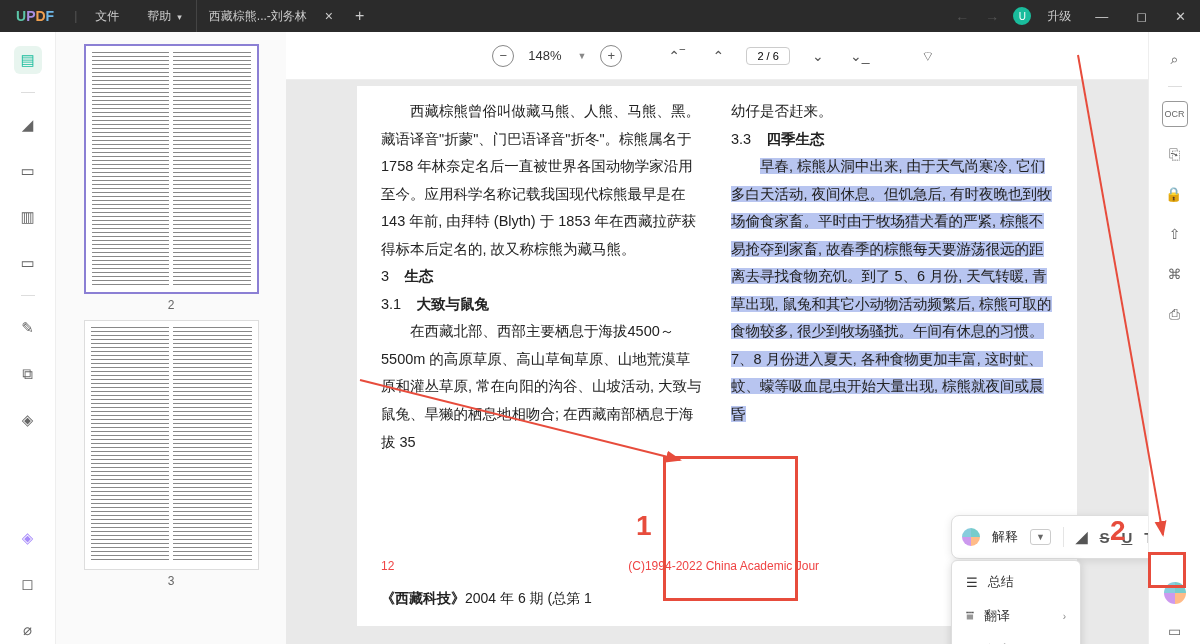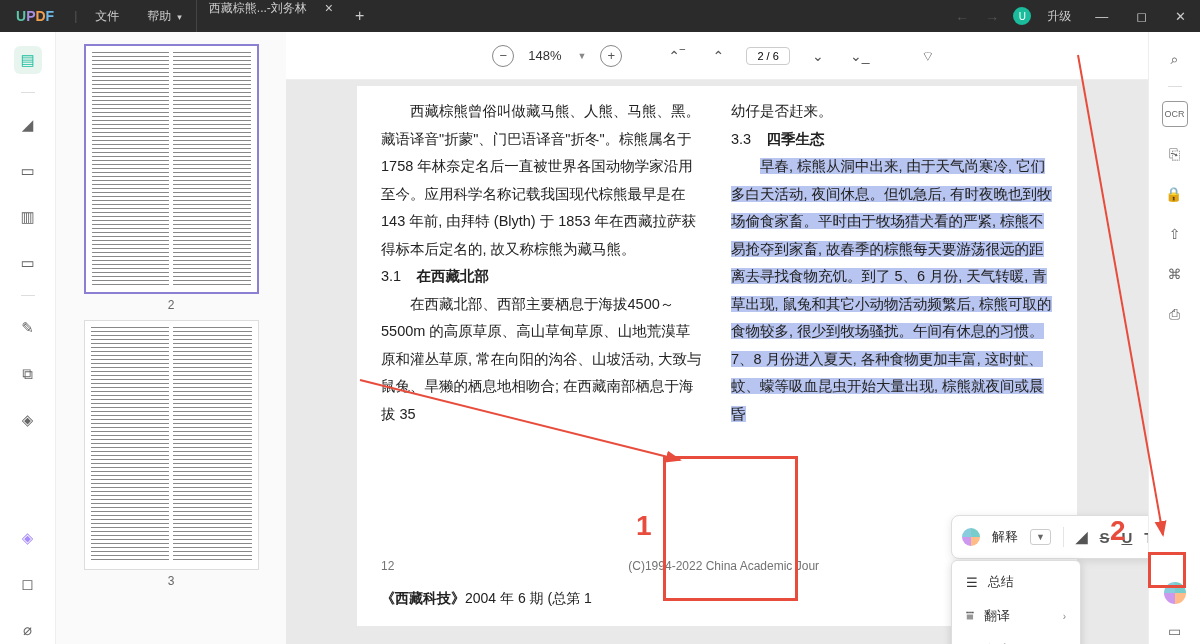--- a/index.html
+++ b/index.html
@@ -5,21 +5,21 @@
 * { margin: 0; padding: 0; box-sizing: border-box; font-family: "Microsoft YaHei", sans-serif; }
 body { width: 1200px; height: 644px; background: #f5f5f5; overflow: hidden; position: relative; }
 
 
 .titlebar { height: 32px; background: #2b2b2b; display: flex; align-items: center; color: #ccc; font-size: 12px; }
 .logo { padding: 0 16px; font-weight: bold; font-size: 14px; }
 .logo .u { color: #5bc5a8; } .logo .p { color: #a98fe0; } .logo .d { color: #f0a050; } .logo .f { color: #6fb8e8; }
 .sep { color: #555; margin: 0 4px; }
 .menu-item { padding: 0 14px; cursor: pointer; }
 .menu-item.dd::after { content: "▾"; margin-left: 6px; font-size: 9px; }
-.tab { display: flex; height: 32px; padding: 0 12px; border-left: 1px solid #444; }
+.tab { display: flex; align-items: center; height: 32px; padding: 0 12px; border-left: 1px solid #444; }
 .tab-close { margin-left: 18px; font-size: 14px; cursor: pointer; }
 .tab-add { margin-left: 10px; font-size: 16px; cursor: pointer; }
 .title-spacer { flex: 1; }
 .hist-btn { padding: 0 8px; color: #555; font-size: 14px; }
 .avatar { width: 18px; height: 18px; background: #1abc9c; border-radius: 50%; display: flex; align-items: center; justify-content: center; font-size: 10px; color: #fff; margin-left: 6px; }
 .upgrade { margin-left: 16px; margin-right: 10px; }
 .win-btn { padding: 0 14px; font-size: 13px; cursor: pointer; }
 
 
 .main { display: flex; height: 612px; }
@@ -48,21 +48,21 @@
 .zoom-dd { font-size: 9px; color: #888; margin-left: 2px; }
 .page-box { border: 1px solid #ccc; border-radius: 4px; padding: 2px 10px; font-size: 11px; }
 
 
 .doc { flex: 1; background: #e9e9e9; position: relative; overflow: hidden; }
 .page { background: #fff; margin: 6px auto 0; width: 720px; height: 540px; padding: 12px 24px; display: flex; gap: 28px; font-size: 14.5px; line-height: 1.9; color: #222; font-family: "SimSun", serif; position: relative; }
 .col { flex: 1; }
 .indent { text-indent: 2em; }
 .sec-title { font-weight: bold; display: inline-block; margin-left: 0.5em; }
 .hl { background: #b8c5f0; }
-.footer-line { position: absolute; bottom: 48px; left: 24px; right: 24px; font-size: 12px; color: #737373; display: flex; justify-content: flex-start; }
+.footer-line { position: absolute; bottom: 48px; left: 24px; right: 24px; font-size: 12px; color: #ef4444; display: flex; justify-content: flex-start; }
 .footer-line .c { text-align: center; flex: 1; }
 .jtitle { position: absolute; bottom: 14px; left: 24px; right: 24px; font-size: 14px; display: flex; justify-content: space-between; font-family: "SimSun"; }
 .jtitle b { font-weight: bold; }
 
 
 .ai-bar { position: absolute; top: 435px; left: 665px; width: 440px; height: 44px; background: #fff; border: 1px solid #ddd; border-radius: 8px; display: flex; align-items: center; padding: 0 10px; gap: 12px; box-shadow: 0 2px 8px rgba(0,0,0,0.1); z-index: 10; }
 .ai-logo { width: 18px; height: 18px; border-radius: 50%; background: conic-gradient(#7cc 0 90deg,#fb8 90deg 180deg,#c9e 180deg 270deg,#8cd 270deg 360deg); }
 .ai-label { font-size: 13px; color: #333; }
 .ai-dd { font-size: 9px; color: #666; border: 1px solid #ccc; padding: 2px 5px; border-radius: 3px; }
 .ai-sep { width: 1px; height: 20px; background: #e5e5e5; }
@@ -162,21 +162,22 @@
       <div class="tb-btn">⌄</div>
       <div class="tb-btn">⌄_</div>
       <div style="width:12px"></div>
       <div class="tb-btn">⌔</div>
     </div>
 
     <div class="doc">
       <div class="page">
         <div class="col">
           <p class="indent">西藏棕熊曾俗叫做藏马熊、人熊、马熊、黑。藏语译音"折蒙"、门巴语译音"折冬"。棕熊属名于 1758 年林奈定名后一直被世界各国动物学家沿用至今。应用科学名称记载我国现代棕熊最早是在 143 年前, 由拜特 (Blyth) 于 1853 年在西藏拉萨获得标本后定名的, 故又称棕熊为藏马熊。</p>
-          <p><span>3.1</span>&nbsp;&nbsp;<span class="sec-title">在西藏北部</span></p>
+          <p><span>3</span>&nbsp;&nbsp;<span class="sec-title">生态</span></p>
+          <p><span>3.1</span>&nbsp;&nbsp;<span class="sec-title">大致与鼠兔</span></p>
           <p class="indent">在西藏北部、西部主要栖息于海拔4500～5500m 的高原草原、高山草甸草原、山地荒漠草原和灌丛草原, 常在向阳的沟谷、山坡活动, 大致与鼠兔、旱獭的栖息地相吻合; 在西藏南部栖息于海拔 35</p>
         </div>
         <div class="col">
           <p>幼仔是否赶来。</p>
           <p><span>3.3</span>&nbsp;&nbsp;<span class="sec-title">四季生态</span></p>
           <p class="indent"><span class="hl">早春, 棕熊从洞中出来, 由于天气尚寒冷, 它们多白天活动, 夜间休息。但饥急后, 有时夜晚也到牧场偷食家畜。平时由于牧场猎犬看的严紧, 棕熊不易抢夺到家畜, 故春季的棕熊每天要游荡很远的距离去寻找食物充饥。到了 5、6 月份, 天气转暖, 青草出现, 鼠兔和其它小动物活动频繁后, 棕熊可取的食物较多, 很少到牧场骚扰。午间有休息的习惯。7、8 月份进入夏天, 各种食物更加丰富, 这时虻、蚊、蠓等吸血昆虫开始大量出现, 棕熊就夜间或晨昏</span></p>
         </div>
         <div class="footer-line">
           <span>12</span>
           <span class="c">(C)1994-2022 China Academic Jour</span>

